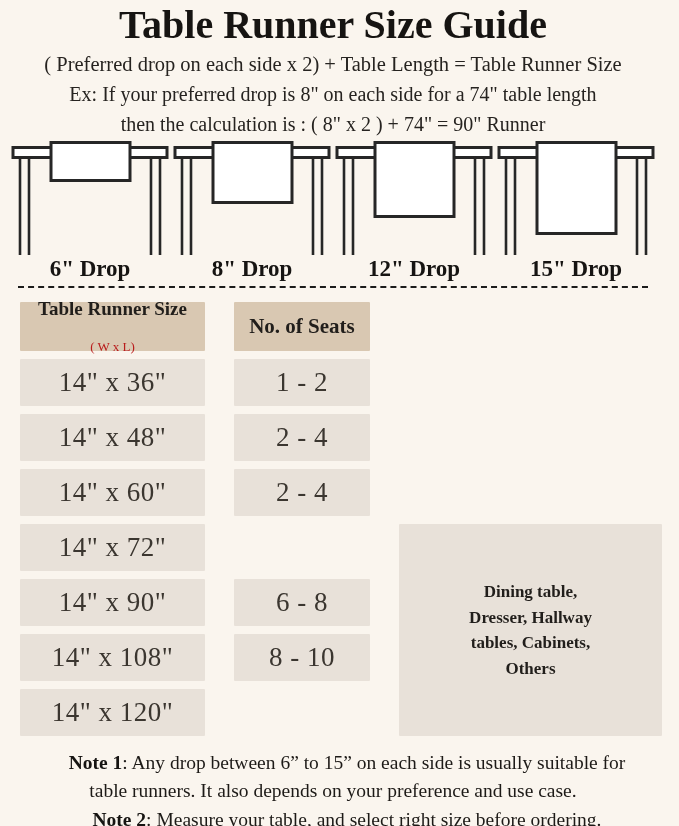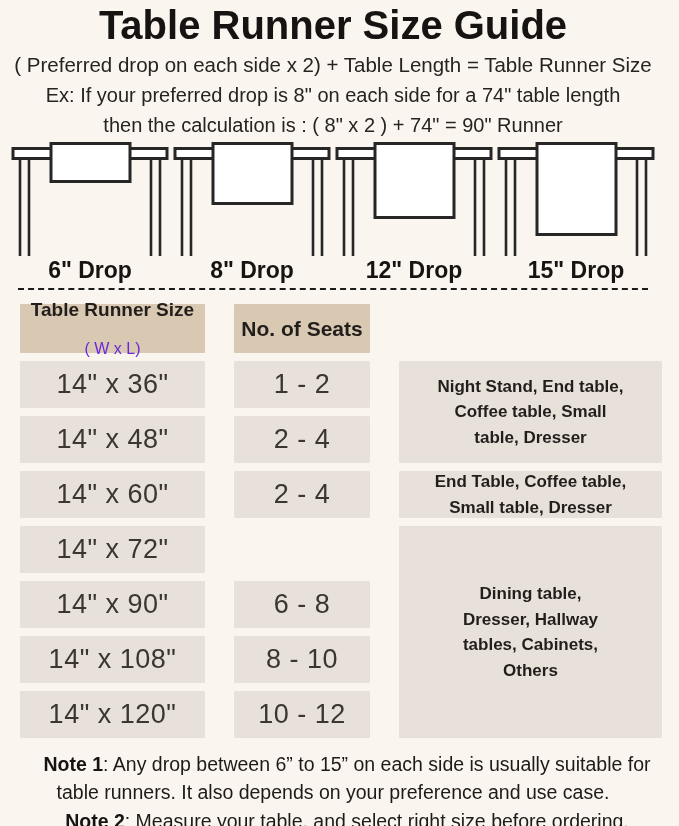--- a/index.html
+++ b/index.html
@@ -4,21 +4,21 @@
 <style>
   html, body { margin: 0; padding: 0; }
   body {
     width: 679px;
     height: 826px;
     background: #faf5ee;
     font-family: "Liberation Sans", sans-serif;
     color: #1e1b18;
     overflow: hidden;
   }
-  .page { width: 666px; height: 826px; }
+  .page { width: 666px; height: 826px; font-family: Liberation Serif, serif; }
 
   .title {
     margin: 0;
     padding-top: 2px;
     text-align: center;
     font-size: 40px;
     font-weight: 800;
     letter-spacing: 0px;
     color: #161412;
     line-height: 1.15;
@@ -70,21 +70,21 @@
   .cell {
     background: #e8e1d9;
     border-radius: 1px;
     display: flex;
     align-items: center;
     justify-content: center;
     text-align: center;
   }
   .hcell { background: #d9c8b2; flex-direction: column; }
   .h1line { font-size: 19px; font-weight: 700; line-height: 1.15; color: #211e1b; }
-  .h2line { font-size: 16px; font-weight: 400; color: #6d28d9; margin-top: 19px; }
+  .h2line { font-size: 13px; font-weight: 400; color: #b91c1c; margin-top: 19px; }
   .hseats { font-size: 21px; font-weight: 700; color: #211e1b; }
   .htypes { font-size: 20px; font-weight: 700; color: #211e1b; }
   .val {
     font-size: 27px;
     font-weight: 400;
     color: #3b3630;
     letter-spacing: 0.5px;
   }
   .types-cell {
     font-size: 17px;
@@ -198,27 +198,21 @@
 
     <div class="cell val c1 r5">14" x 72"</div>
 
     <div class="cell val c1 r6">14" x 90"</div>
     <div class="cell val c2 r6">6 - 8</div>
 
     <div class="cell val c1 r7">14" x 108"</div>
     <div class="cell val c2 r7">8 - 10</div>
 
     <div class="cell val c1 r8">14" x 120"</div>
-    <div class="cell val c2 r8">10 - 12</div>
-
-    <div class="cell types-cell c3 span2-3">Night Stand, End table,
-Coffee table, Small
-table, Dresser</div>
-    <div class="cell types-cell c3 r4">End Table, Coffee table,
-Small table, Dresser</div>
+
     <div class="cell types-cell c3 span5-8">Dining table,
 Dresser, Hallway
 tables, Cabinets,
 Others</div>
 
   </div>
 
   <div class="notes">
     <p><b>Note 1</b><span class="note-text">: Any drop between 6” to 15” on each side is usually suitable for
 table runners. It also depends on your preference and use case.</span></p>

